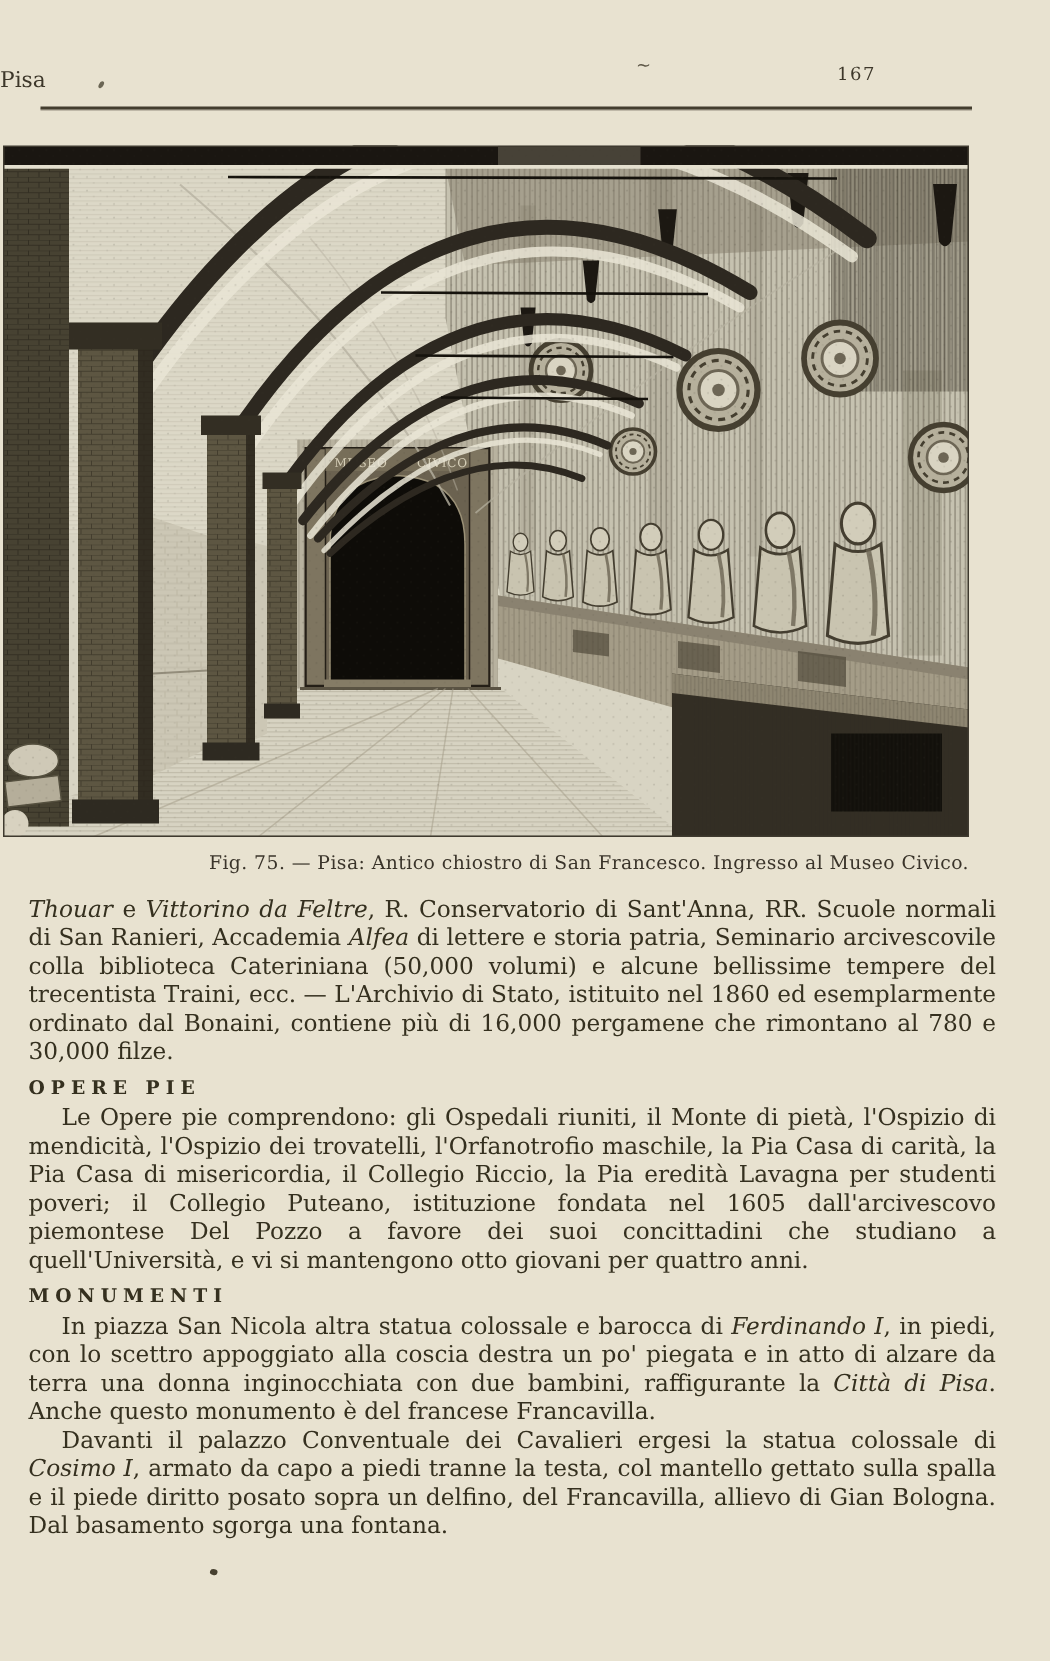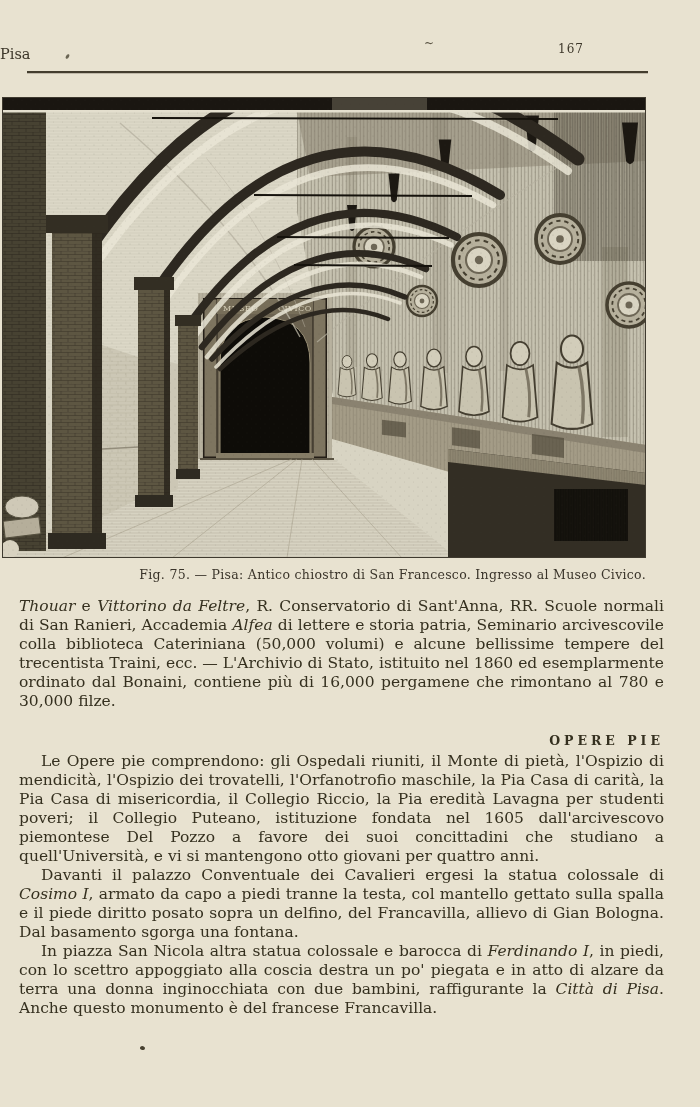--- a/index.html
+++ b/index.html
@@ -12,22 +12,22 @@
        letter-spacing:1px;color:#3d372a;}
   .head-rule{position:absolute;top:71px;left:27px;width:621px;height:2px;
        background:#433d2e;box-shadow:0 1px 0 rgba(67,61,46,.25);}
   .engraving{position:absolute;top:97px;left:2px;width:644px;height:461px;}
   .fig-caption{position:absolute;top:567px;left:2px;width:644px;text-align:right;
        font-size:12.5px;letter-spacing:.3px;color:#3a342a;}
   .body-text{position:absolute;top:597px;left:19px;width:645px;
        font-size:15.5px;line-height:19px;text-align:justify;color:#35301f;}
   .para{margin:0;}
   .para.indent{text-indent:22px;}
-  .sec-heading{font-weight:bold;font-size:12.5px;letter-spacing:4px;text-align:right;
-       margin:20px 0 2px;text-indent:0;color:#35301f;}
+  .sec-heading{font-weight:bold;font-size:12.5px;letter-spacing:4px;text-align:left;
+       margin:4px 0 2px;text-indent:0;color:#35301f;}
   .speck-dot{position:absolute;top:1046px;left:140px;width:5px;height:4px;
        border-radius:60% 50% 55% 45%;background:#474130;transform:rotate(15deg);}
   .speck-comma{position:absolute;top:54px;left:66px;width:3px;height:5px;
        border-radius:60% 40% 60% 40%;background:#55503e;transform:rotate(25deg);opacity:.85;}
   .squiggle{position:absolute;top:36px;left:424px;font-size:12px;color:#5c5646;}
 </style>
 </head>
 <body>
 
 <div class="page">
@@ -224,18 +224,19 @@
       <rect x="0.5" y="0.5" width="643" height="460" fill="none" stroke="#3f3a2f"></rect>
     </svg>
   </div>
 
   <div class="fig-caption">Fig. 75. — Pisa: Antico chiostro di San Francesco. Ingresso al Museo Civico.</div>
 
   <div class="body-text">
       <p class="para"><i>Thouar</i><span> e </span><i>Vittorino da Feltre</i><span>, R. Conservatorio di Sant'Anna, RR. Scuole normali di San Ranieri, Accademia </span><i>Alfea</i><span> di lettere e storia patria, Seminario arcivescovile colla biblioteca Cateriniana (50,000 volumi) e alcune bellissime tempere del trecentista Traini, ecc. — L'Archivio di Stato, istituito nel 1860 ed esemplarmente ordinato dal Bonaini, contiene più di 16,000 pergamene che rimontano al 780 e 30,000 filze.</span></p>
       <div class="sec-heading">OPERE PIE</div>
       <p class="para indent"><span>Le Opere pie comprendono: gli Ospedali riuniti, il Monte di pietà, l'Ospizio di mendicità, l'Ospizio dei trovatelli, l'Orfanotrofio maschile, la Pia Casa di carità, la Pia Casa di misericordia, il Collegio Riccio, la Pia eredità Lavagna per studenti poveri; il Collegio Puteano, istituzione fondata nel 1605 dall'arcivescovo piemontese Del Pozzo a favore dei suoi concittadini che studiano a quell'Università, e vi si mantengono otto giovani per quattro anni.</span></p>
+      <div class="sec-heading">MONUMENTI</div>
+      <p class="para indent"><span>In piazza San Nicola altra statua colossale e barocca di </span><i>Ferdinando I</i><span>, in piedi, con lo scettro appoggiato alla coscia destra un po' piegata e in atto di alzare da terra una donna inginocchiata con due bambini, raffigurante la </span><i>Città di Pisa</i><span>. Anche questo monumento è del francese Francavilla.</span></p>
       <p class="para indent"><span>Davanti il palazzo Conventuale dei Cavalieri ergesi la statua colossale di </span><i>Cosimo I</i><span>, armato da capo a piedi tranne la testa, col mantello gettato sulla spalla e il piede diritto posato sopra un delfino, del Francavilla, allievo di Gian Bologna. Dal basamento sgorga una fontana.</span></p>
-      <p class="para indent"><span>In piazza San Nicola altra statua colossale e barocca di </span><i>Ferdinando I</i><span>, in piedi, con lo scettro appoggiato alla coscia destra un po' piegata e in atto di alzare da terra una donna inginocchiata con due bambini, raffigurante la </span><i>Città di Pisa</i><span>. Anche questo monumento è del francese Francavilla.</span></p>
     </div>
 
   <span class="speck-dot"></span>
 </div>
 
 </body></html>

